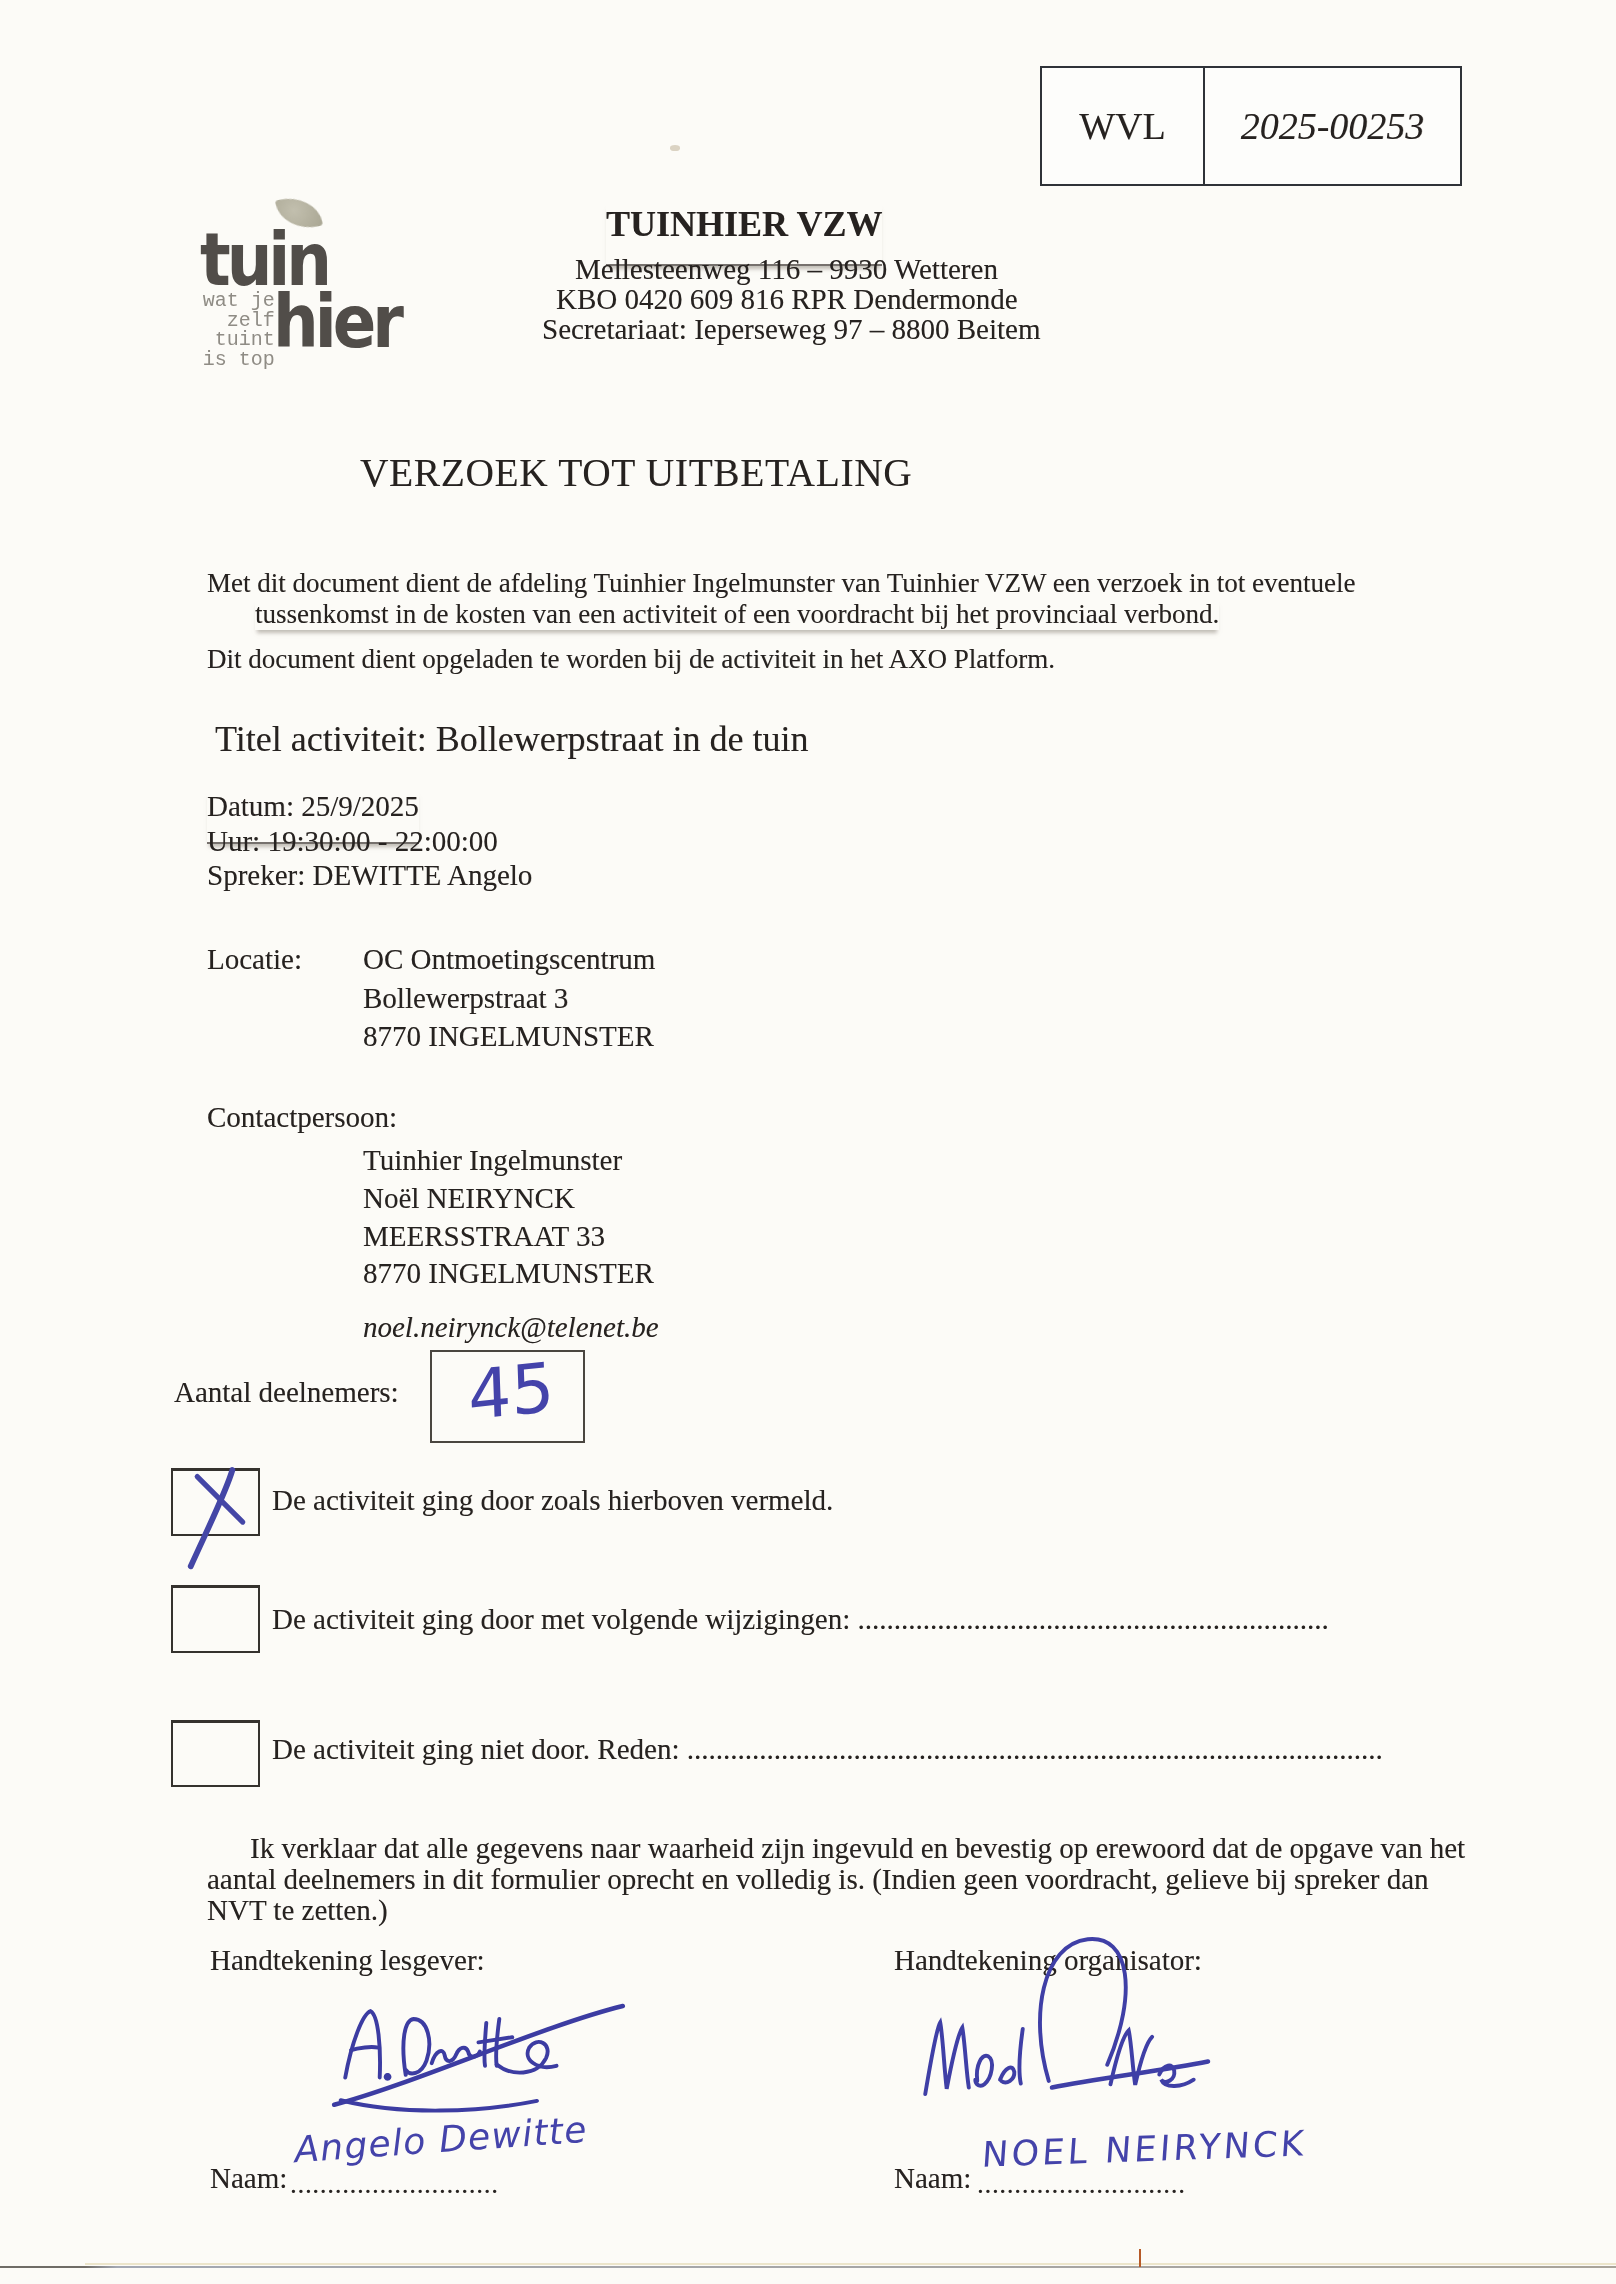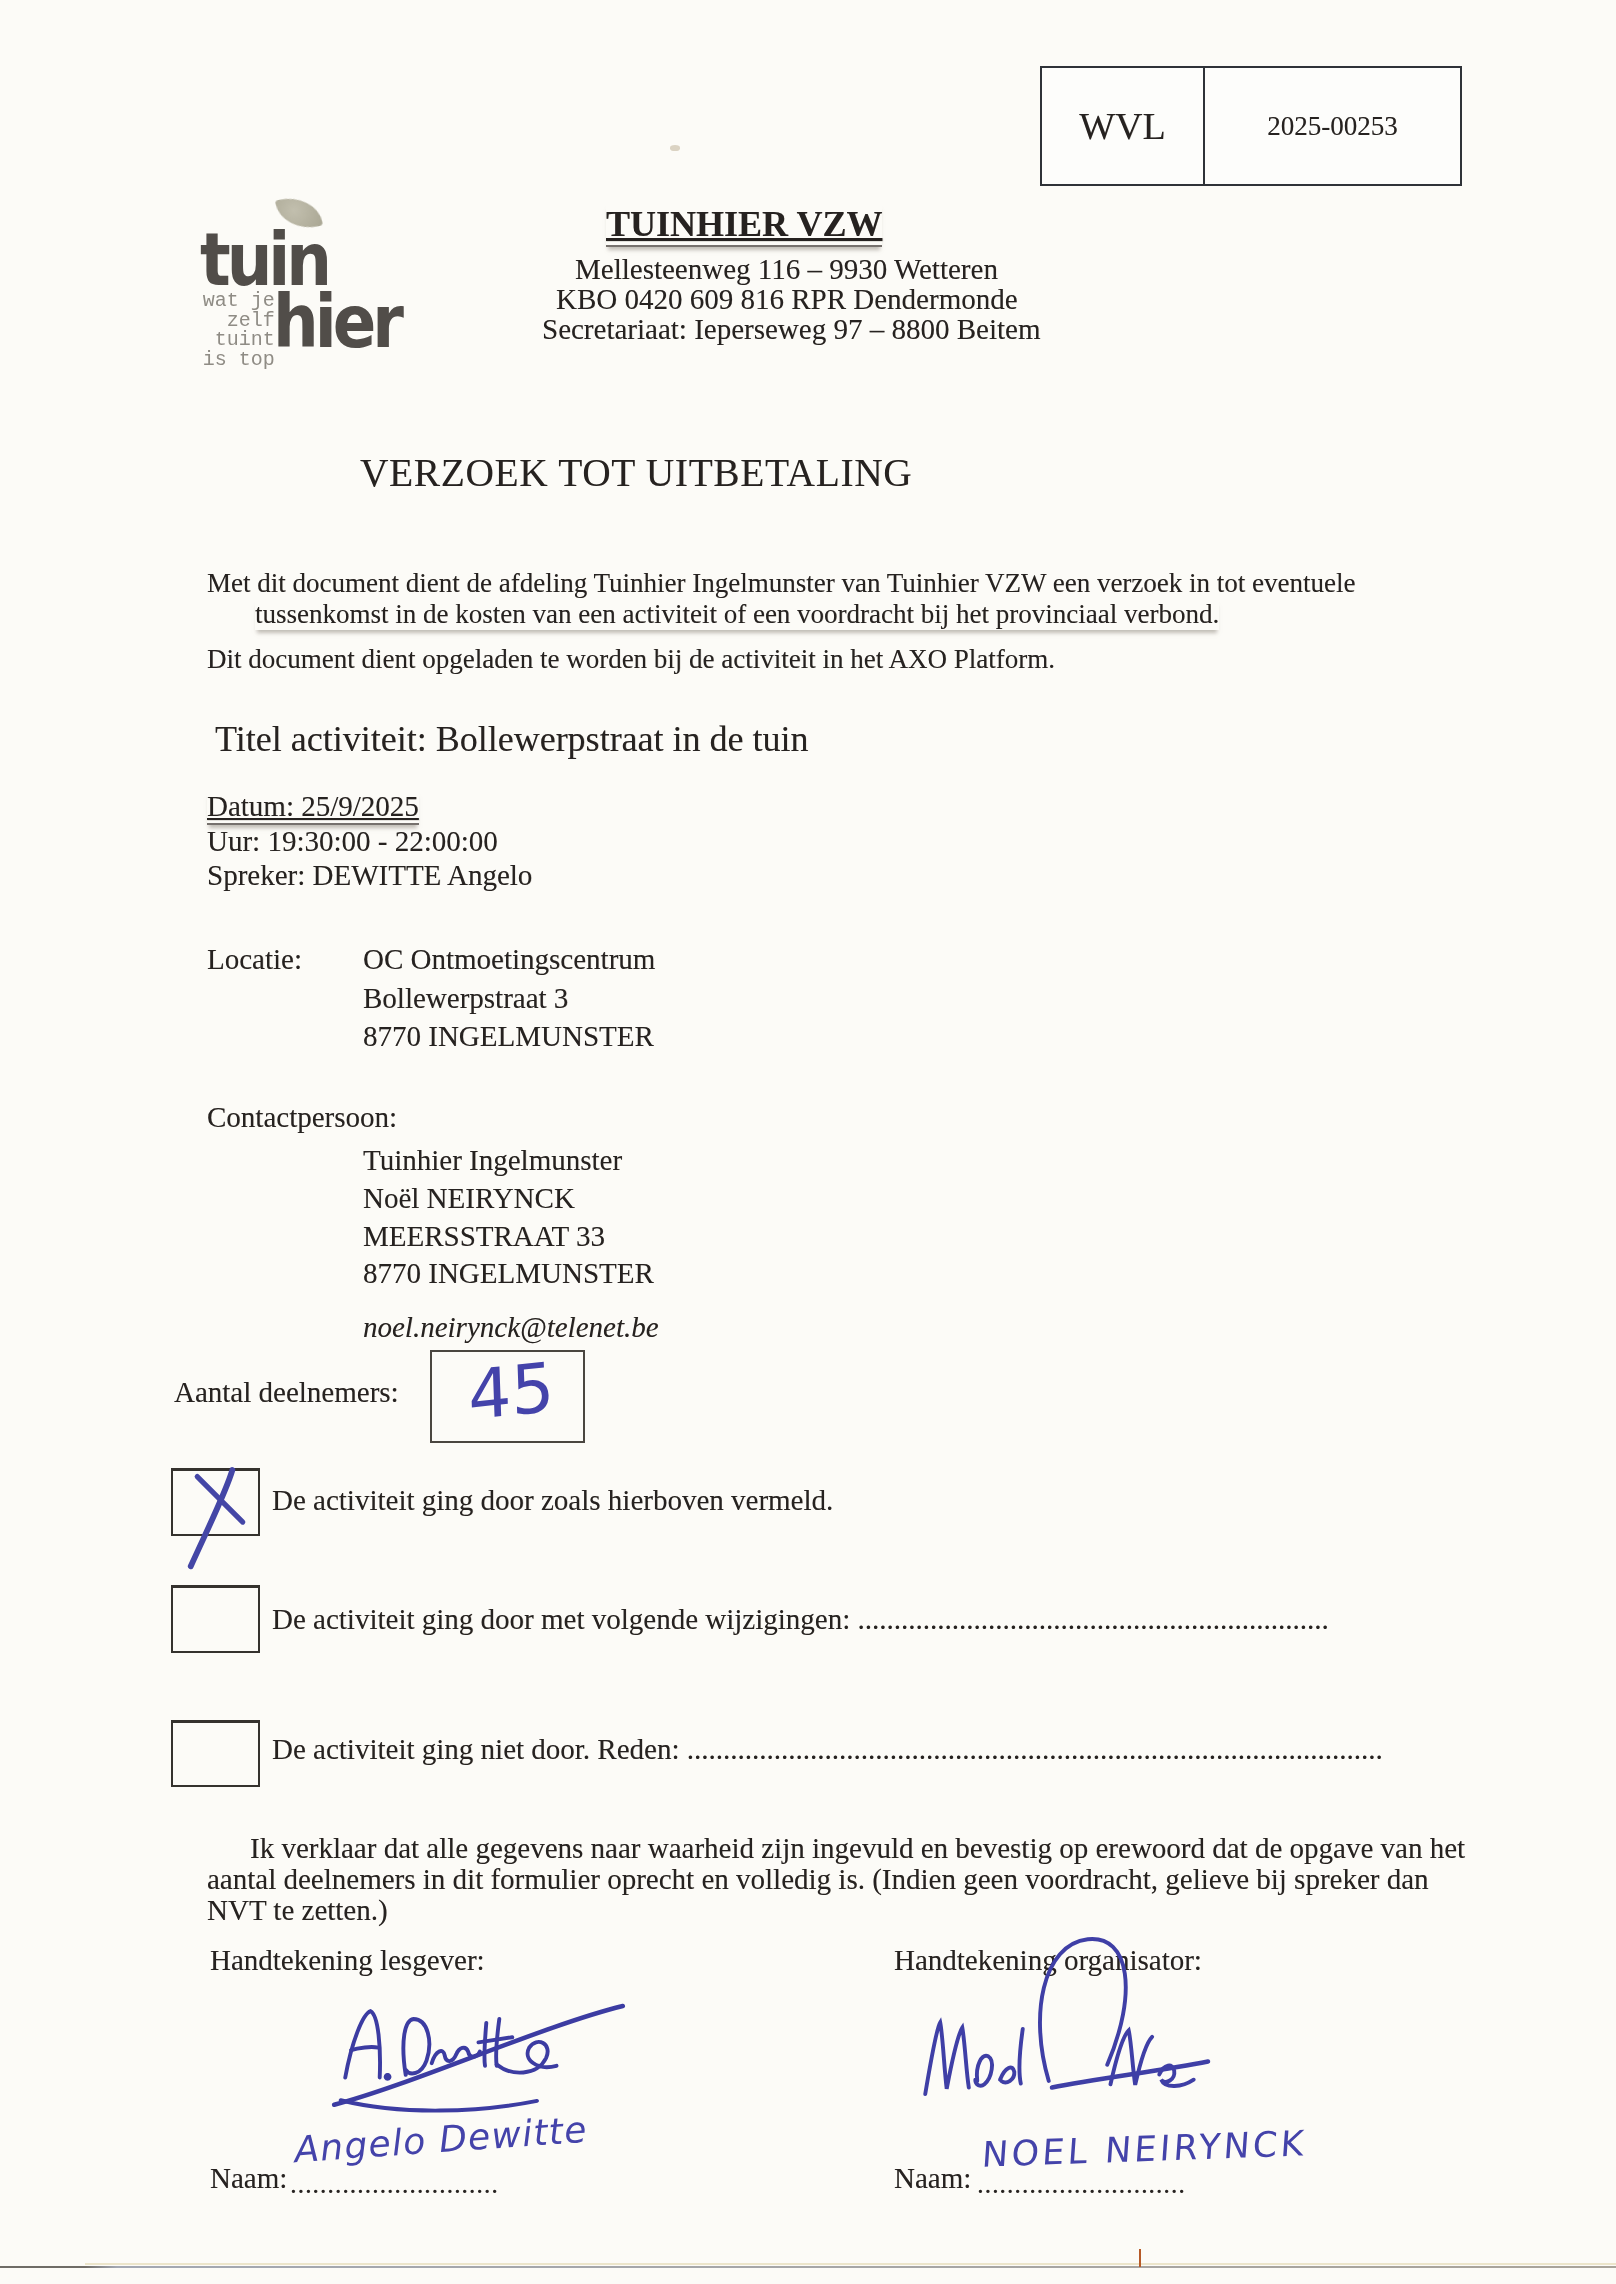--- a/index.html
+++ b/index.html
@@ -6,36 +6,36 @@
   #page{position:relative;width:1616px;height:2284px;background:#fcfbf7;overflow:hidden;
         font-family:"Liberation Serif",serif;color:#262220;}
   .t{position:absolute;white-space:nowrap;
      text-shadow:0.3px 0.4px 0.6px rgba(80,70,60,.38);}
   .s42{font-size:27px;}
   .s44{font-size:29px;}
   .s56{font-size:36px;}
   .title{font-size:41px;letter-spacing:0.7px;transform:scaleX(.96);transform-origin:left top;}
   .bold{font-weight:700;}
   .smear{box-shadow:0 4.6px 3.9px -2px rgba(143,136,128,.55);}
-  .uline{border-bottom:2px solid rgba(84,79,74,.8);padding-bottom:0;text-decoration:underline;}
+  .uline{border-bottom:2px solid rgba(84,79,74,.8);padding-bottom:19px;}
   .blurry{filter:blur(0.3px);}
   .box{position:absolute;border:2.6px solid #35322e;background:transparent;box-sizing:border-box;}
   .hand{font-family:"DejaVu Sans",sans-serif;color:#4443aa;text-shadow:none;}
   .logoword{position:absolute;font-family:"DejaVu Sans",sans-serif;font-weight:700;color:#514d49;
             letter-spacing:-4.6px;transform:scaleX(.88);transform-origin:left top;font-size:73px;
             line-height:1;text-shadow:none;filter:blur(0.3px);}
   .tagline{position:absolute;font-family:Liberation Mono, monospace;color:#8f8c85;font-size:20px;
            line-height:19.5px;text-align:right;width:72px;text-shadow:none;filter:blur(0.2px);}
   .leaf{position:absolute;width:42px;height:34px;background:radial-gradient(circle at 40% 40%,#c2bfae,#a9a693);
         border-radius:8% 95% 10% 95%;transform:rotate(-12deg);filter:blur(0.4px);}
   .wvl{position:absolute;left:1040px;top:66px;width:422px;height:120px;border:2.6px solid #2f3238;
        display:flex;box-sizing:border-box;background:#fdfdfb;}
   .wvl .c1{width:163px;border-right:2.6px solid #2f3238;display:flex;align-items:center;justify-content:center;
            font-size:38px;box-sizing:border-box;}
-  .wvl .c2{flex:1;display:flex;align-items:center;justify-content:center;font-size:27px;}
+  .wvl .c2{flex:1;display:flex;align-items:center;justify-content:center;font-size:38px;font-style:italic;}
   svg{position:absolute;overflow:visible;}
   .speck{position:absolute;background:#dbd3c3;border-radius:50%;}
   .botline{position:absolute;left:0;top:2266px;width:1616px;height:2px;
            background:linear-gradient(90deg,#6f6c66 0,#6f6c66 85px,#a3a8b2 117px,#a9a49a 100%);}
   .botline2{position:absolute;left:85px;top:2263px;width:1532px;height:2px;background:#ece5cb;}
   .tick{position:absolute;left:1139px;top:2249px;width:2px;height:17.6px;background:#b65a28;}
 </style>
 </head>
 <body>
 

